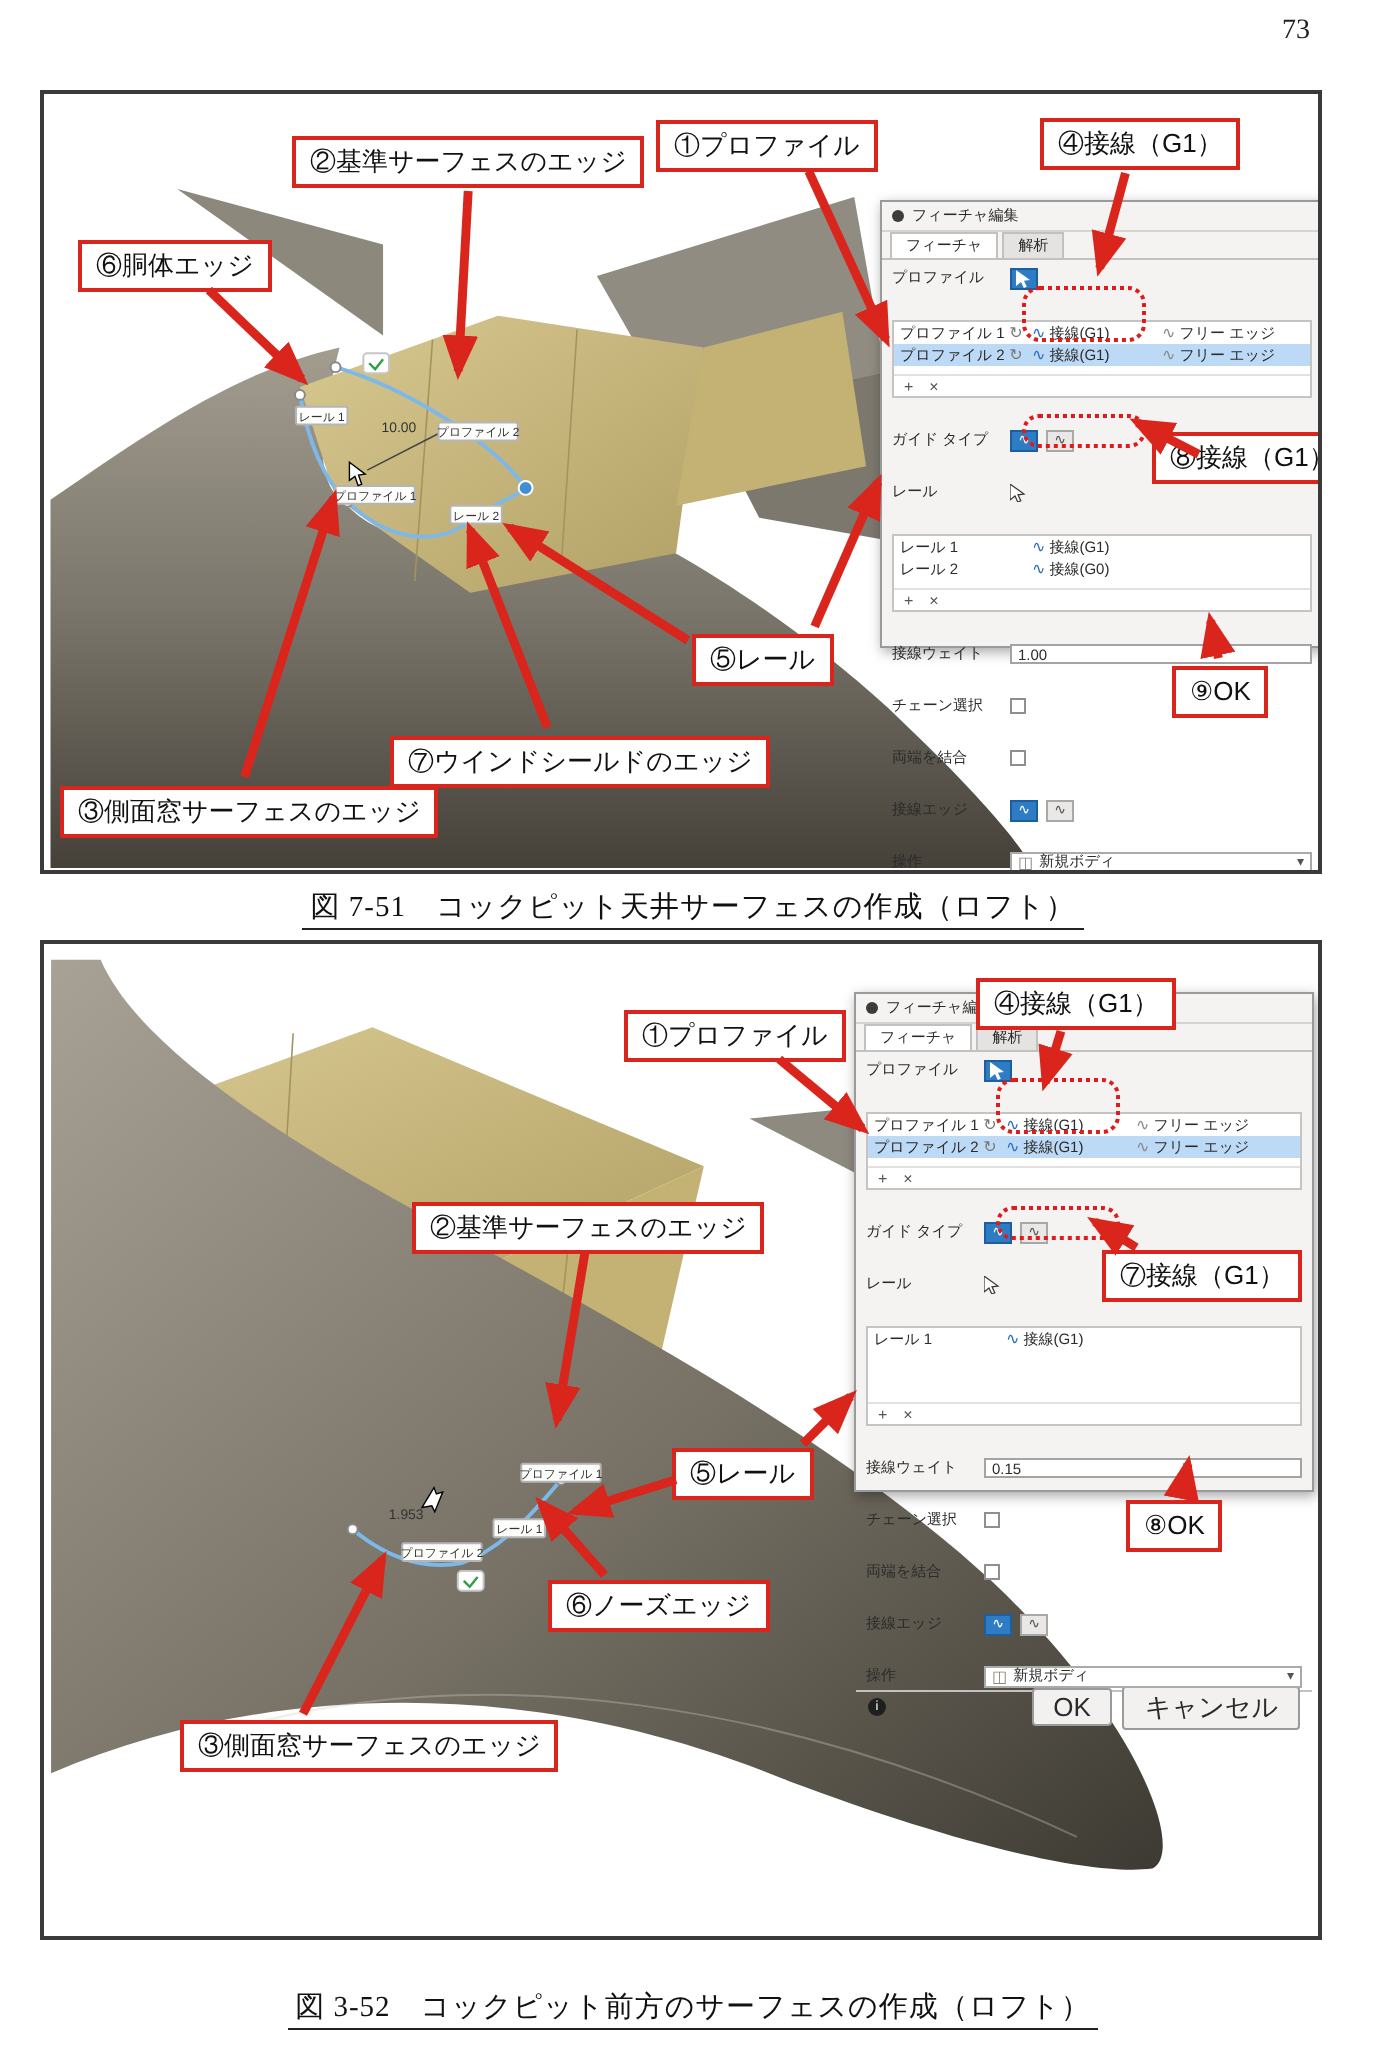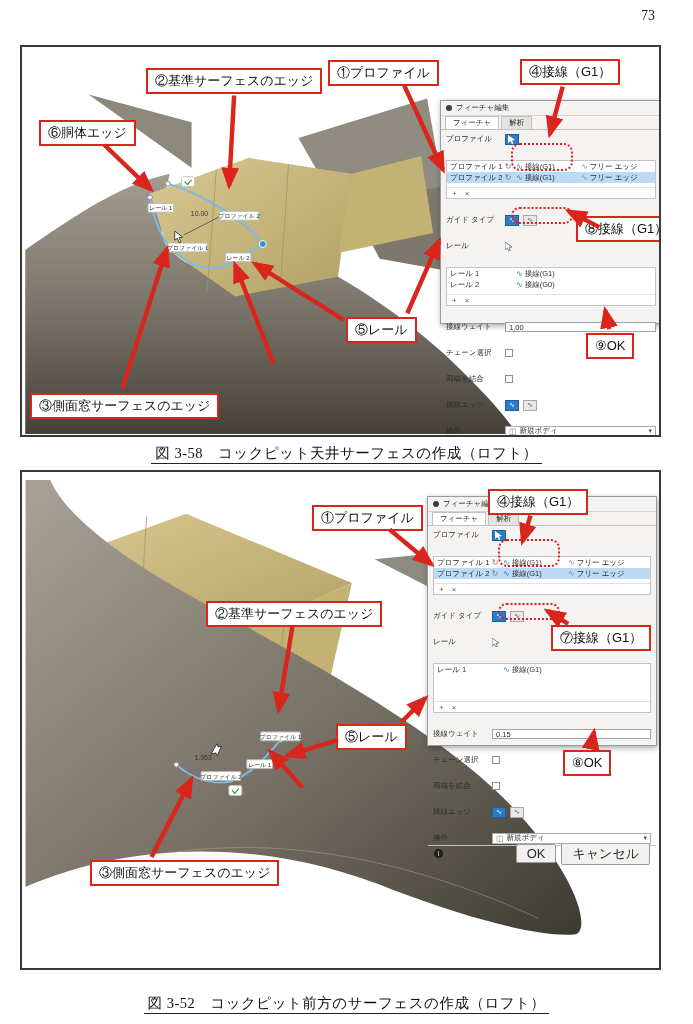--- a/index.html
+++ b/index.html
@@ -245,20 +245,21 @@
     <div class="dotbox" style="left:70px;top:106px;width:62px;height:17px;"></div>
   </div>
 
   <div class="co" style="left:124px;top:21px;">②基準サーフェスのエッジ</div>
   <div class="co" style="left:306px;top:13px;">①プロファイル</div>
   <div class="co" style="left:498px;top:12px;">④接線（G1）</div>
   <div class="co" style="left:17px;top:73px;">⑥胴体エッジ</div>
   <div class="co" style="left:554px;top:169px;">⑧接線（G1）</div>
   <div class="co" style="left:324px;top:270px;">⑤レール</div>
   <div class="co" style="left:564px;top:286px;">⑨OK</div>
+  <div class="co" style="left:173px;top:321px;">⑦ウインドシールドのエッジ</div>
   <div class="co" style="left:8px;top:346px;">③側面窓サーフェスのエッジ</div>
 
   <svg class="arrows" viewBox="0 0 641 392">
     <defs>
       <marker id="ah1" viewBox="0 0 10 8" refX="8" refY="4" markerWidth="5" markerHeight="4.5" orient="auto">
         <path d="M0,0 L10,4 L0,8 Z" fill="#da251c"></path>
       </marker>
     </defs>
     <g stroke="#da251c" stroke-width="4.5" marker-end="url(#ah1)">
       <line x1="213" y1="49" x2="208" y2="140"></line>
@@ -268,21 +269,21 @@
       <line x1="582" y1="182" x2="551" y2="166"></line>
       <line x1="324" y1="276" x2="234" y2="219"></line>
       <line x1="388" y1="269" x2="420" y2="196"></line>
       <line x1="592" y1="285" x2="588" y2="266"></line>
       <line x1="253" y1="320" x2="214" y2="220"></line>
       <line x1="100" y1="345" x2="145" y2="204"></line>
     </g>
   </svg>
 </div>
 
-<div class="caption" style="top:444px;"><span>図 3-58　コックピット天井サーフェスの作成（ロフト）</span></div>
+<div class="caption" style="top:444px;"><span>図 7-51　コックピット天井サーフェスの作成（ロフト）</span></div>
 
 <div class="figframe" style="left:20px;top:470px;width:641px;height:500px;">
 
   <svg class="scene" viewBox="0 0 641 500">
     <defs>
       <linearGradient id="f2body" x1="0" y1="0" x2="1" y2="1">
         <stop offset="0" stop-color="#a8a296"></stop>
           <stop offset="0.55" stop-color="#767164"></stop>
           <stop offset="1" stop-color="#3d3a33"></stop>
       </linearGradient>
@@ -427,20 +428,21 @@
     </div>
     <div class="dotbox" style="left:70px;top:42px;width:62px;height:28px;"></div>
     <div class="dotbox" style="left:70px;top:106px;width:62px;height:17px;"></div>
   </div>
 
   <div class="co" style="left:290px;top:33px;">①プロファイル</div>
   <div class="co" style="left:466px;top:17px;">④接線（G1）</div>
   <div class="co" style="left:184px;top:129px;">②基準サーフェスのエッジ</div>
   <div class="co" style="left:529px;top:153px;">⑦接線（G1）</div>
   <div class="co" style="left:314px;top:252px;">⑤レール</div>
+  <div class="co" style="left:252px;top:318px;">⑥ノーズエッジ</div>
   <div class="co" style="left:68px;top:388px;">③側面窓サーフェスのエッジ</div>
   <div class="co" style="left:541px;top:278px;text-align:center;">⑧OK</div>
 
   <svg class="arrows" viewBox="0 0 641 500">
     <defs>
       <marker id="ah2" viewBox="0 0 10 8" refX="8" refY="4" markerWidth="5" markerHeight="4.5" orient="auto">
         <path d="M0,0 L10,4 L0,8 Z" fill="#da251c"></path>
       </marker>
     </defs>
     <g stroke="#da251c" stroke-width="4.5" marker-end="url(#ah2)">

